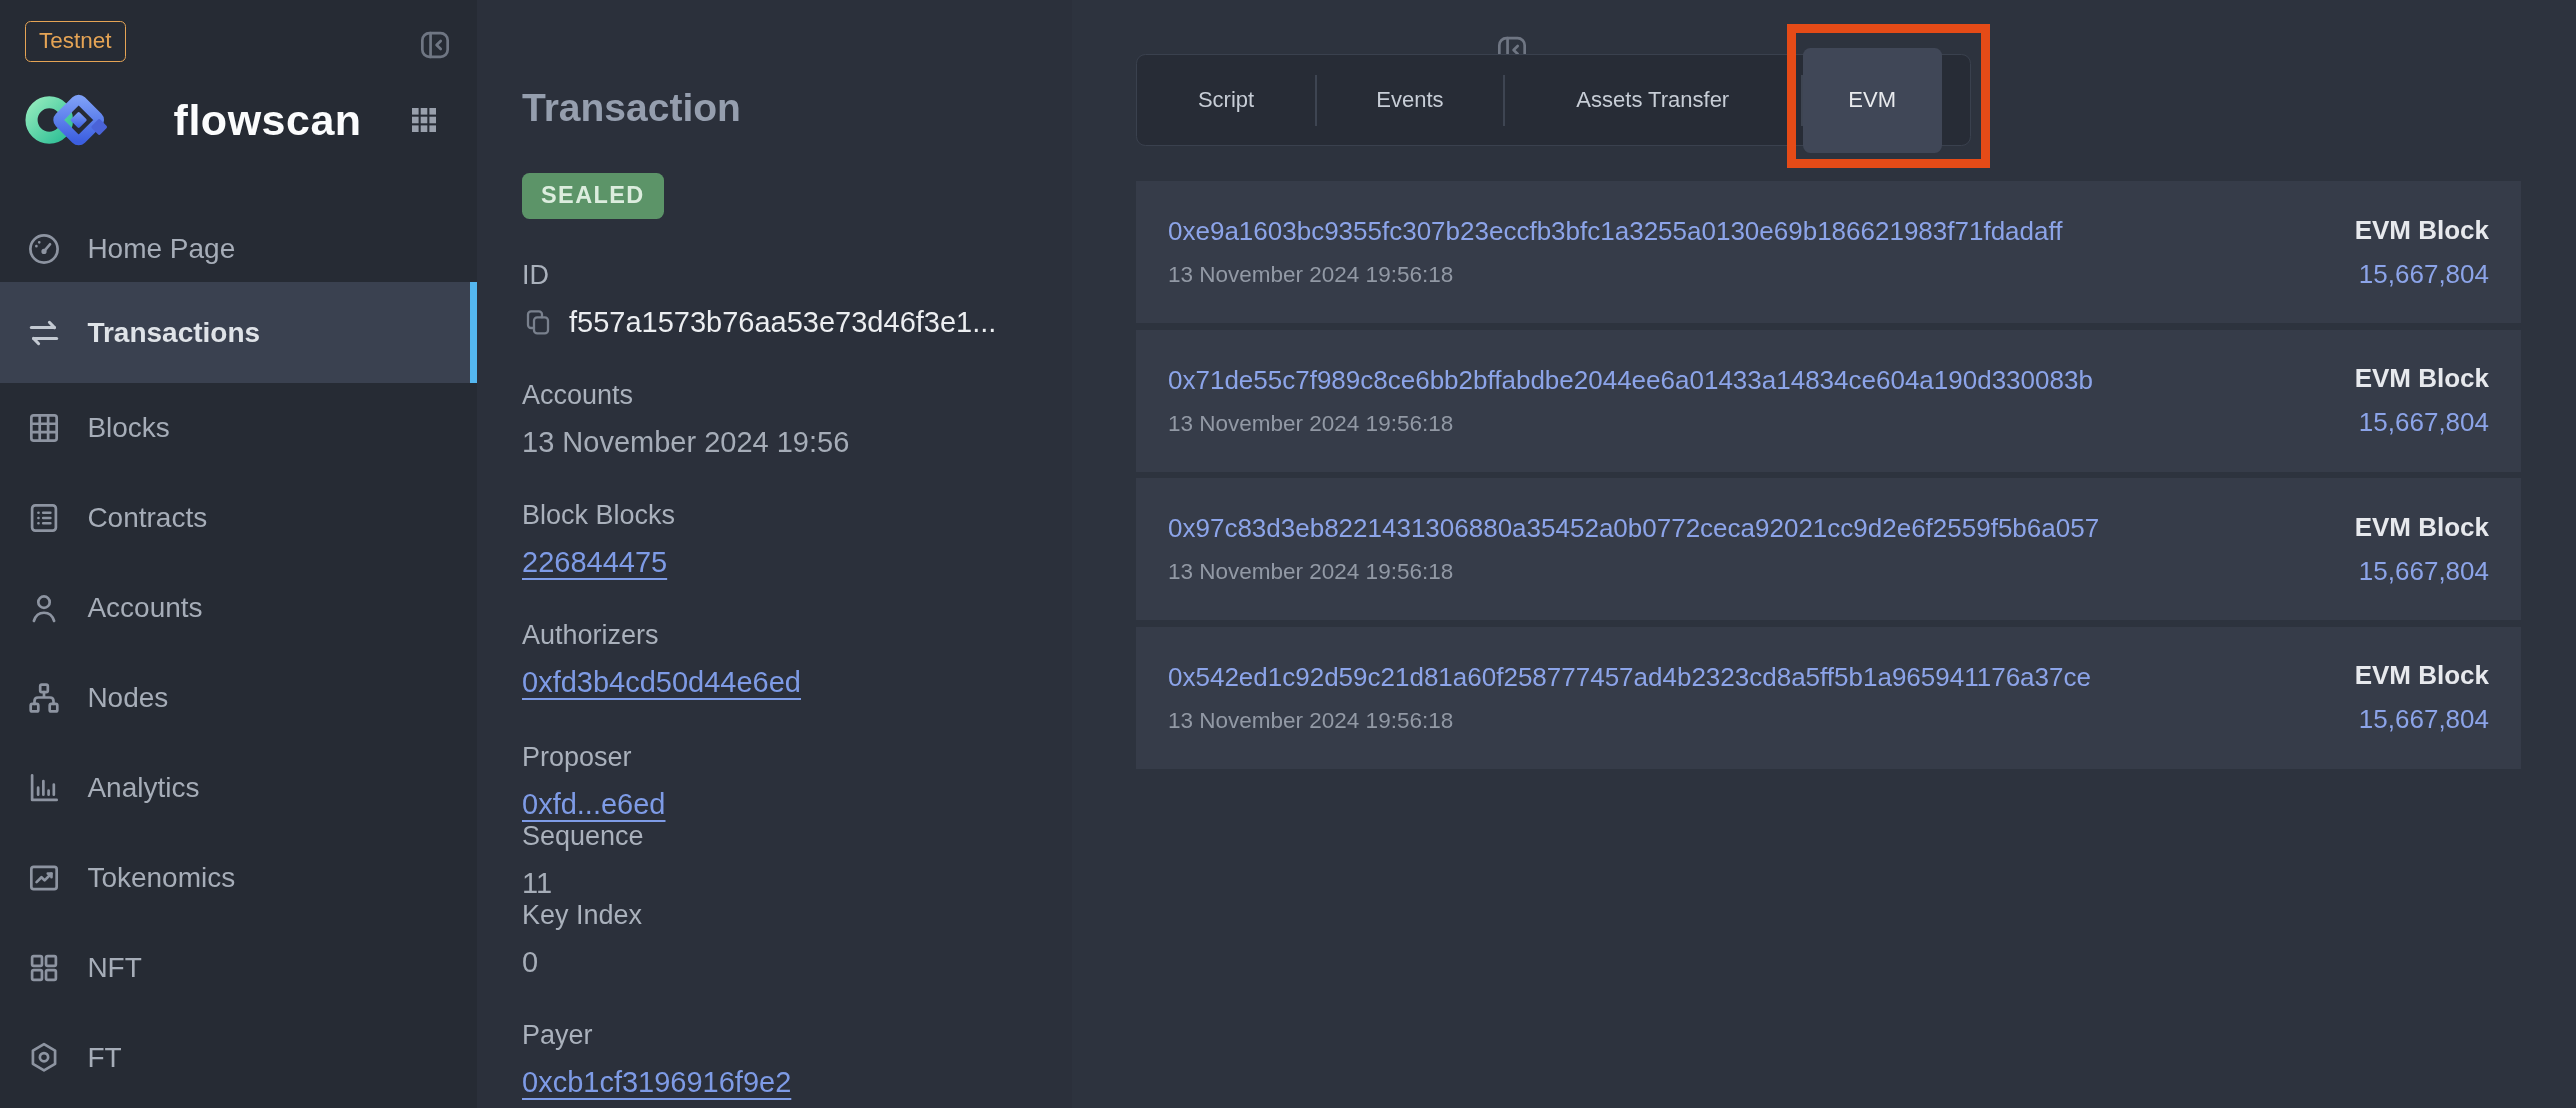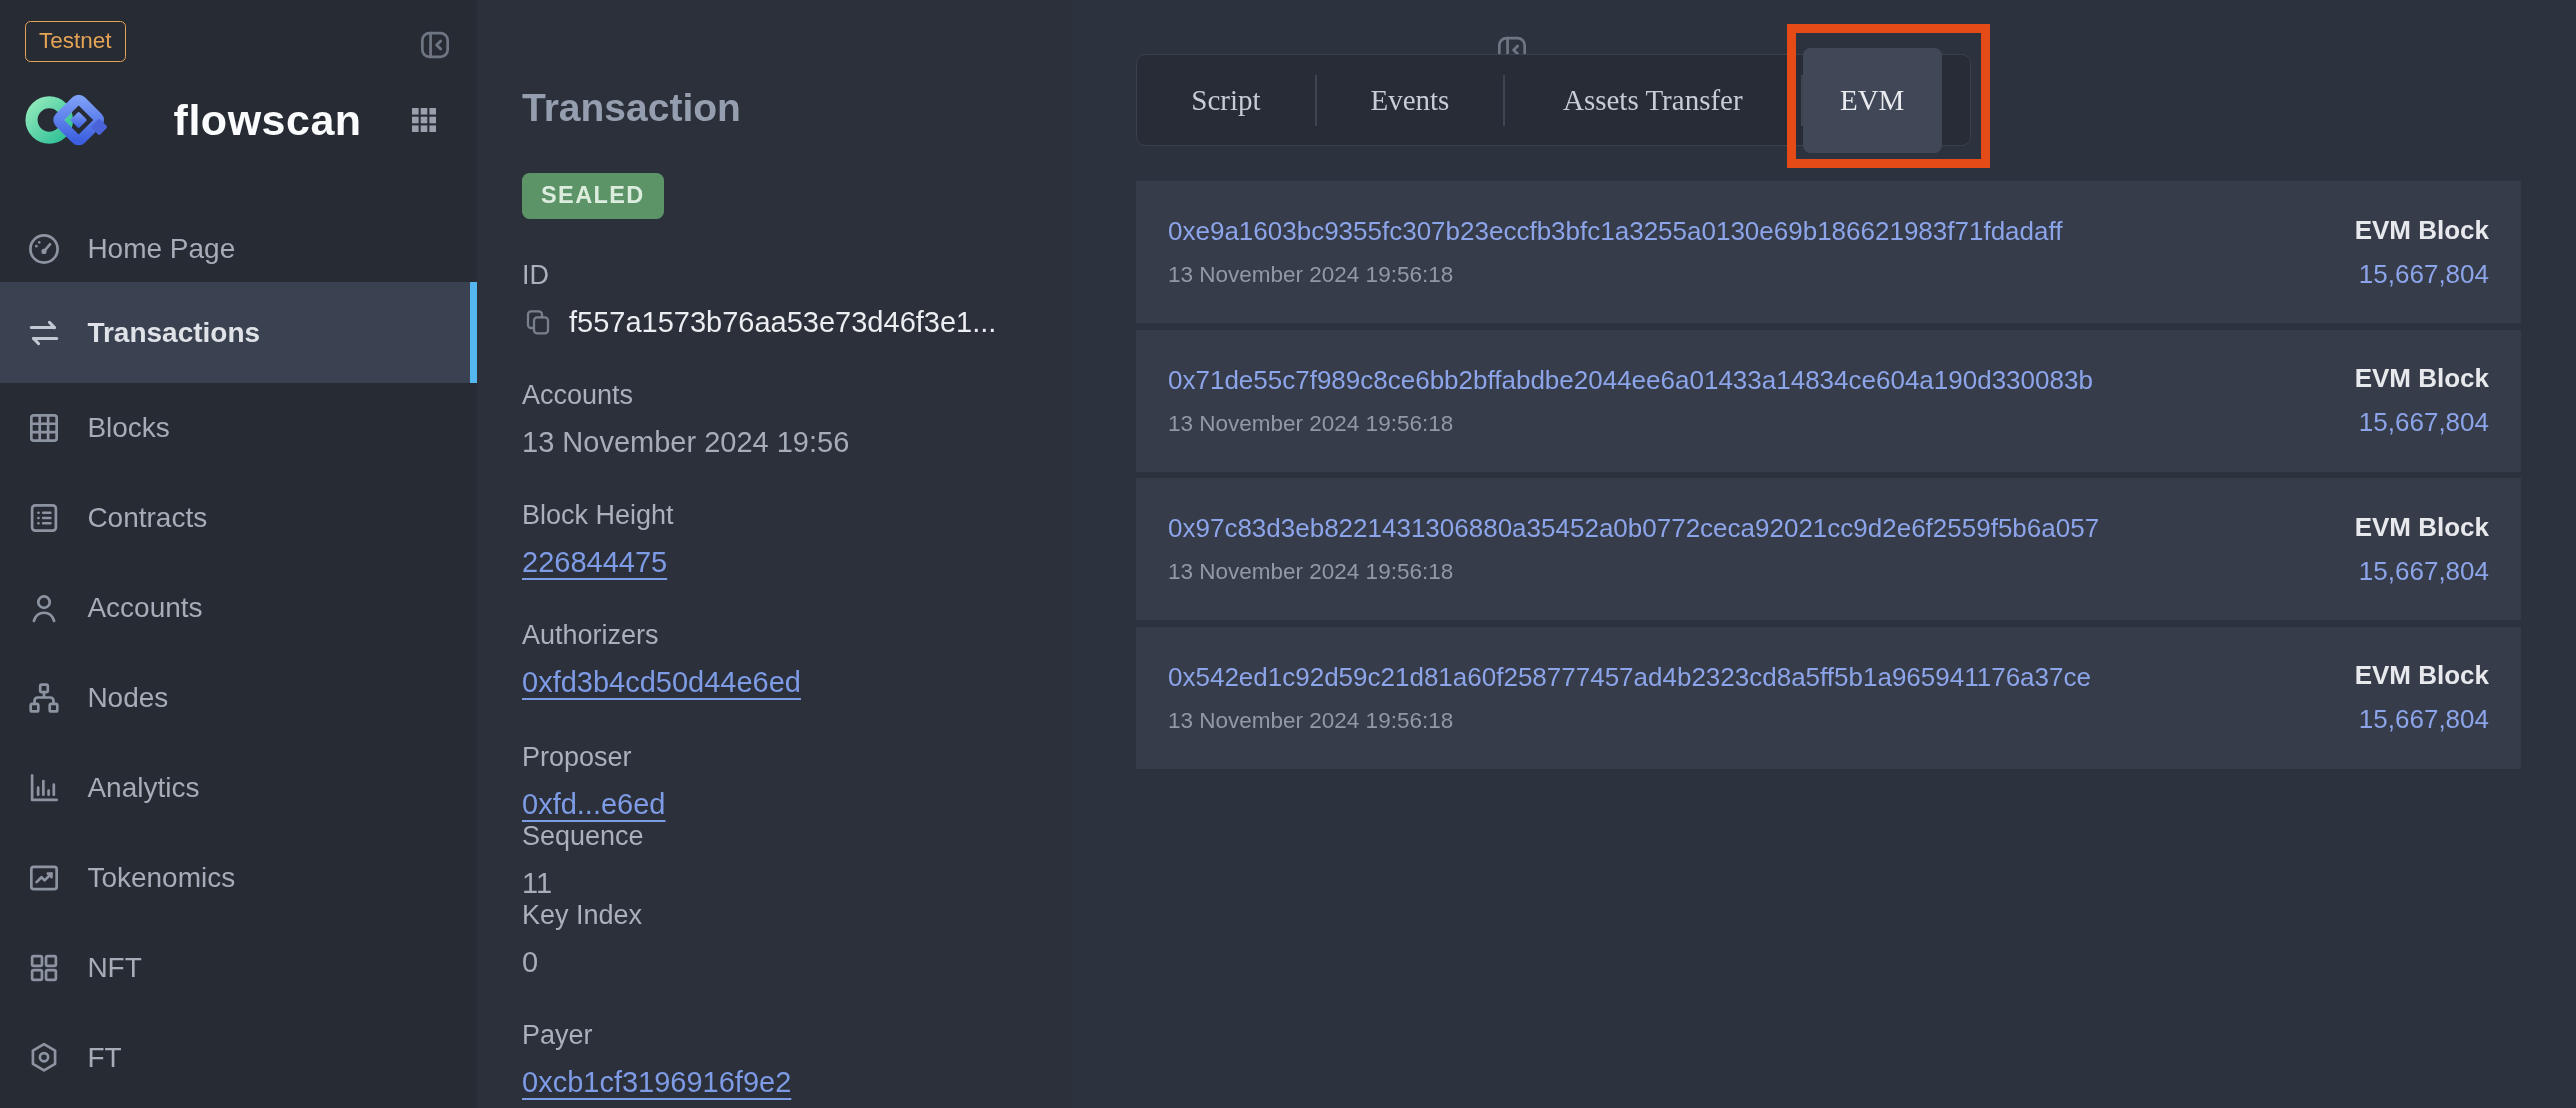--- a/index.html
+++ b/index.html
@@ -83,22 +83,22 @@
   .gas-value { font-size:32px; font-weight:700; color:#f2f3f5; margin-top:17px; }
 
   
   .content { position:absolute; left:1072px; top:0; width:1504px; height:1109px; }
   .tabbar {
     position:absolute; left:64px; top:54px; width:835px; height:92px;
     background:var(--bg-tabbar,#272c36); border:0.9px solid #3a414e; border-radius:9.4px;
     display:flex; align-items:center; overflow:visible;
   }
   .tab {
-    font-size:29px; color:#c7cdd6; text-align:left; cursor:pointer;
-    display:flex; align-items:center; justify-content:center; height:100%;font-family:Liberation Serif, serif;
+    font-size:22px; color:#c7cdd6; text-align:left; cursor:pointer;
+    display:flex; align-items:center; justify-content:center; height:100%;
   }
   .tab.t0 { width:178px; }
   .tab.t1 { width:186px; }
   .tab.t2 { width:296px; }
   .tab.t3 { width:139px; }
   .tab-divider { width:1.9px; height:51px; background:#3e4552; flex:none; }
   .tab.active {
     background:var(--bg-tab-active,#404757); border-radius:7.5px;
     height:105px; margin:-7.5px 0; color:#e9ebee;
   }
@@ -297,21 +297,21 @@
       <span class="id-hash">f557a1573b76aa53e73d46f3e1...</span>
     </div>
   </div>
 
   <div class="field">
     <div class="field-label">Accounts</div>
     <div class="field-value">13 November 2024 19:56</div>
   </div>
 
   <div class="field">
-    <div class="field-label">Block Height</div>
+    <div class="field-label">Block Blocks</div>
     <div class="field-value"><a class="link">226844475</a></div>
   </div>
 
   <div class="field">
     <div class="field-label">Authorizers</div>
     <div class="field-value"><a class="link">0xfd3b4cd50d44e6ed</a></div>
   </div>
 
   <div class="cols3">
     <div class="col-proposer">

